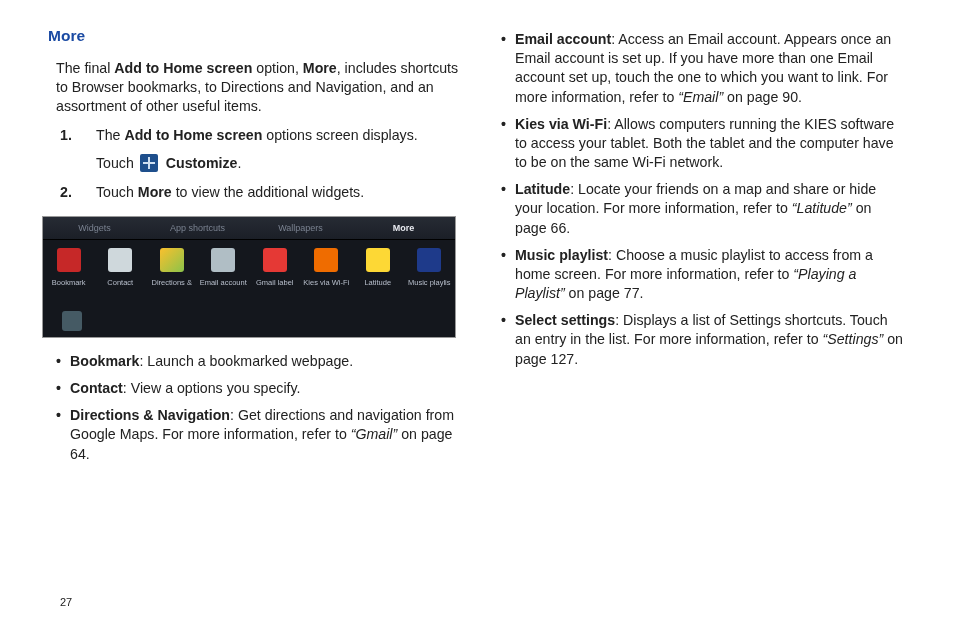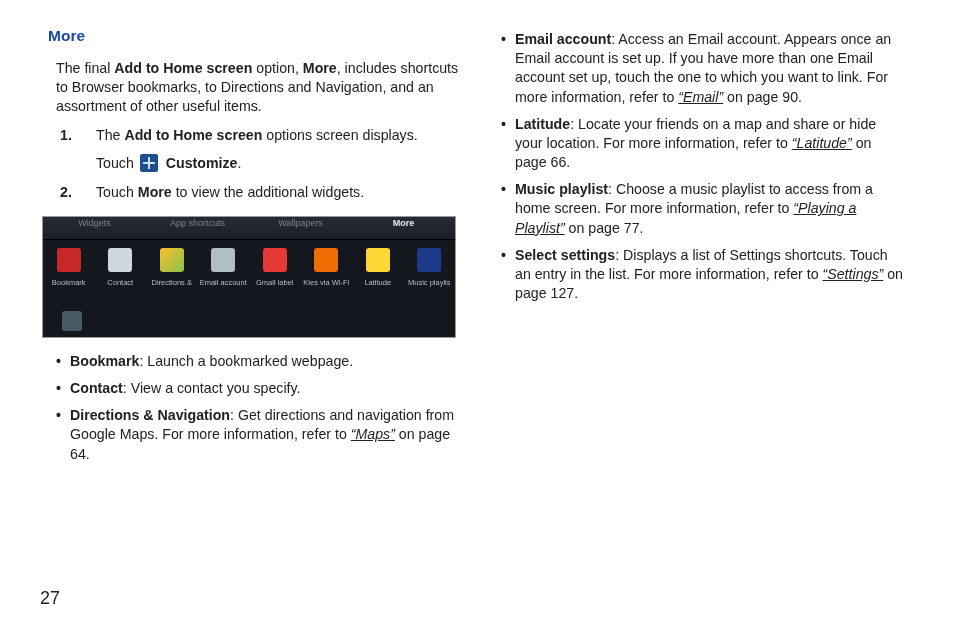--- a/index.html
+++ b/index.html
@@ -81,21 +81,21 @@
     flex-direction:column;
     font-size: 9px;
     color:#bbb;
     overflow:hidden;
   }
   .shot .tabs{
     display:flex;
     height: 22px;
     background: linear-gradient(#262b34,#1b1f27);
     border-bottom:1px solid #000;
-    align-items:flex-start;
+    align-items:center;
   }
   .shot .tab{
     flex:1;
     text-align:center;
     font-size:9px;
     color:#7a8290;
   }
   .shot .tab.active{ color:#e8eaf0; font-weight:700; }
   .shot .grid{
     flex:1;
@@ -141,26 +141,26 @@
     padding-left: 14px;
     margin-bottom: 8px;
   }
   ul.bullets > li::before{
     content:"•";
     position:absolute;
     left:0; top:0;
     font-weight:700;
   }
   .b { font-weight:700; }
-  .iq { font-style: italic; text-decoration: underline; }
+  .iq { font-style: italic; }
   .pagenum{
     position:absolute;
-    left:40px;
+    left:60px;
     bottom:26px;
-    font-size:18px;
+    font-size:11px;
     font-family: Arial, Helvetica, sans-serif;
   }
 </style>
 </head>
 <body>
 
 <div class="page">
   <div class="col left">
 
     <h4 class="section">More</h4>
@@ -230,28 +230,29 @@
       <div class="row2">
         <div class="cell">
             <div class="ic" style="background:#455a64"></div>
             <div class="lbl">Select setting</div>
           </div>
       </div>
     </div>
 
     <ul class="bullets">
       <li><span class="b">Bookmark</span><span>: Launch a bookmarked webpage.</span></li>
-      <li><span class="b">Contact</span><span>: View a contact you specify.</span></li>
-      <li><span class="b">Directions &amp; Navigation</span><span>: Get directions and navigation from Google Maps. For more information, refer to </span><span class="iq">“Maps”</span><span>  on page 64.</span></li>
+      <li><span class="b">Contact</span><span>: View a options you specify.</span></li>
+      <li><span class="b">Directions &amp; Navigation</span><span>: Get directions and navigation from Google Maps. For more information, refer to </span><span class="iq">“Gmail”</span><span>  on page 64.</span></li>
     </ul>
   </div>
 
   <div class="col right">
     <ul class="bullets">
       <li><span class="b">Email account</span><span>: Access an Email account. Appears once an Email account is set up. If you have more than one Email account set up, touch the one to which you want to link. For more information, refer to </span><span class="iq">“Email”</span><span>  on page 90.</span></li>
+      <li><span class="b">Kies via Wi-Fi</span><span>: Allows computers running the KIES software to access your tablet. Both the tablet and the computer have to be on the same Wi-Fi network.</span></li>
       <li><span class="b">Latitude</span><span>: Locate your friends on a map and share or hide your location. For more information, refer to </span><span class="iq">“Latitude”</span><span>  on page 66.</span></li>
       <li><span class="b">Music playlist</span><span>: Choose a music playlist to access from a home screen. For more information, refer to </span><span class="iq">“Playing a Playlist”</span><span>  on page 77.</span></li>
       <li><span class="b">Select settings</span><span>: Displays a list of Settings shortcuts. Touch an entry in the list. For more information, refer to </span><span class="iq">“Settings”</span><span>  on page 127.</span></li>
     </ul>
   </div>
 
   <div class="pagenum">27</div>
 </div>
 
 </body></html>

